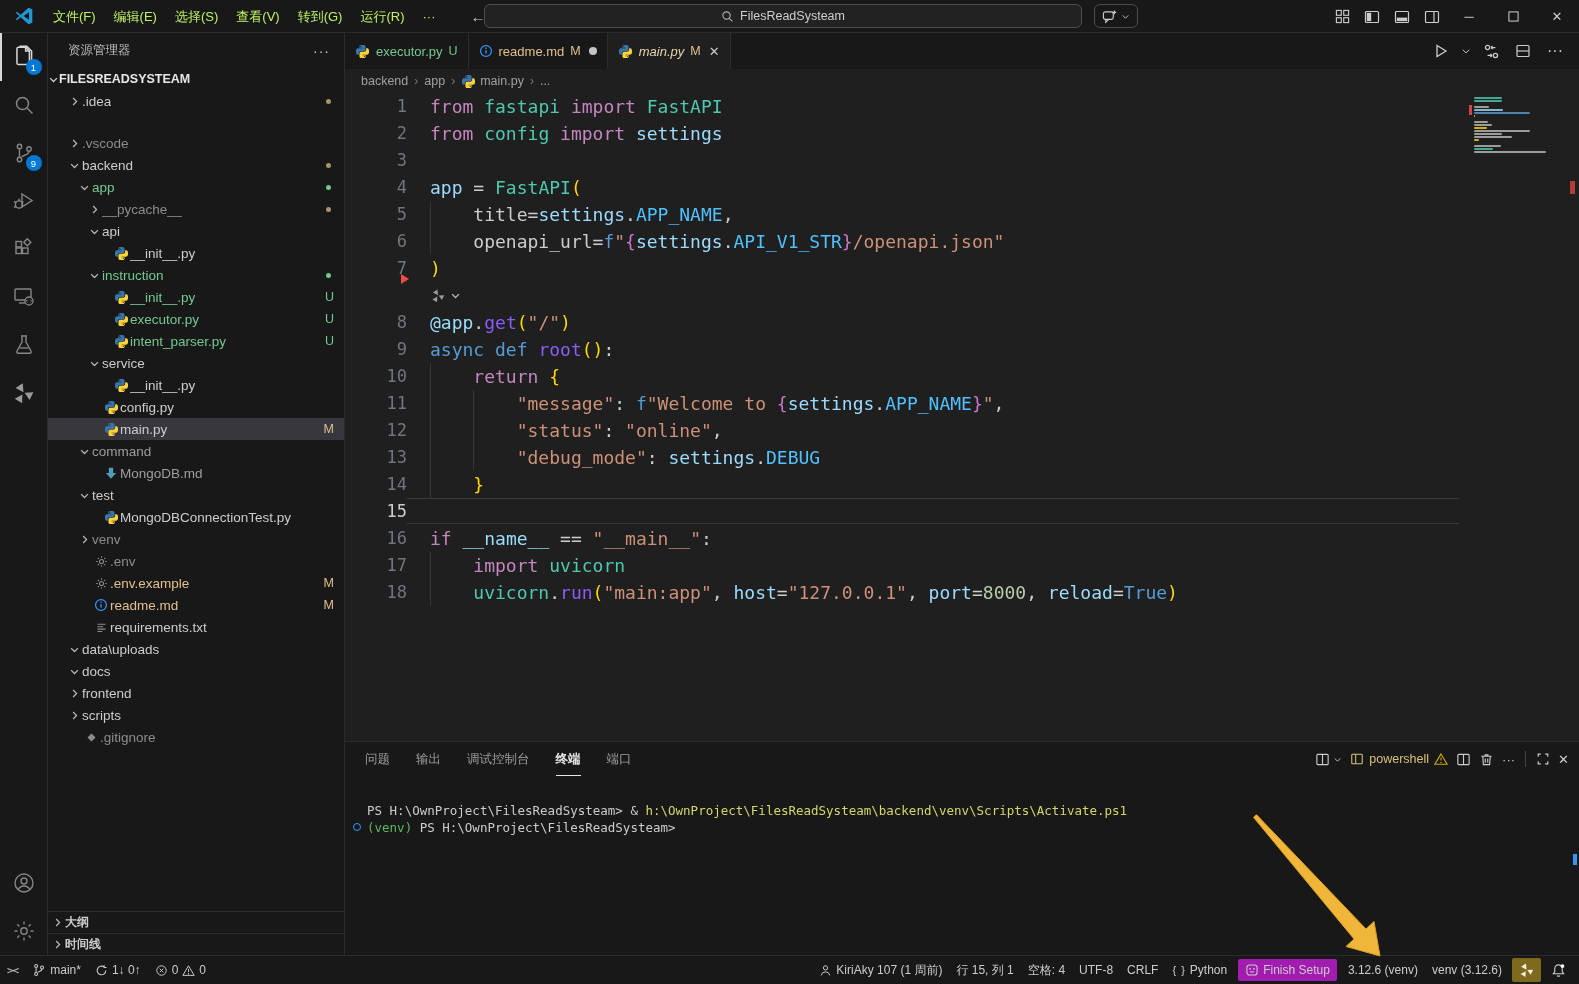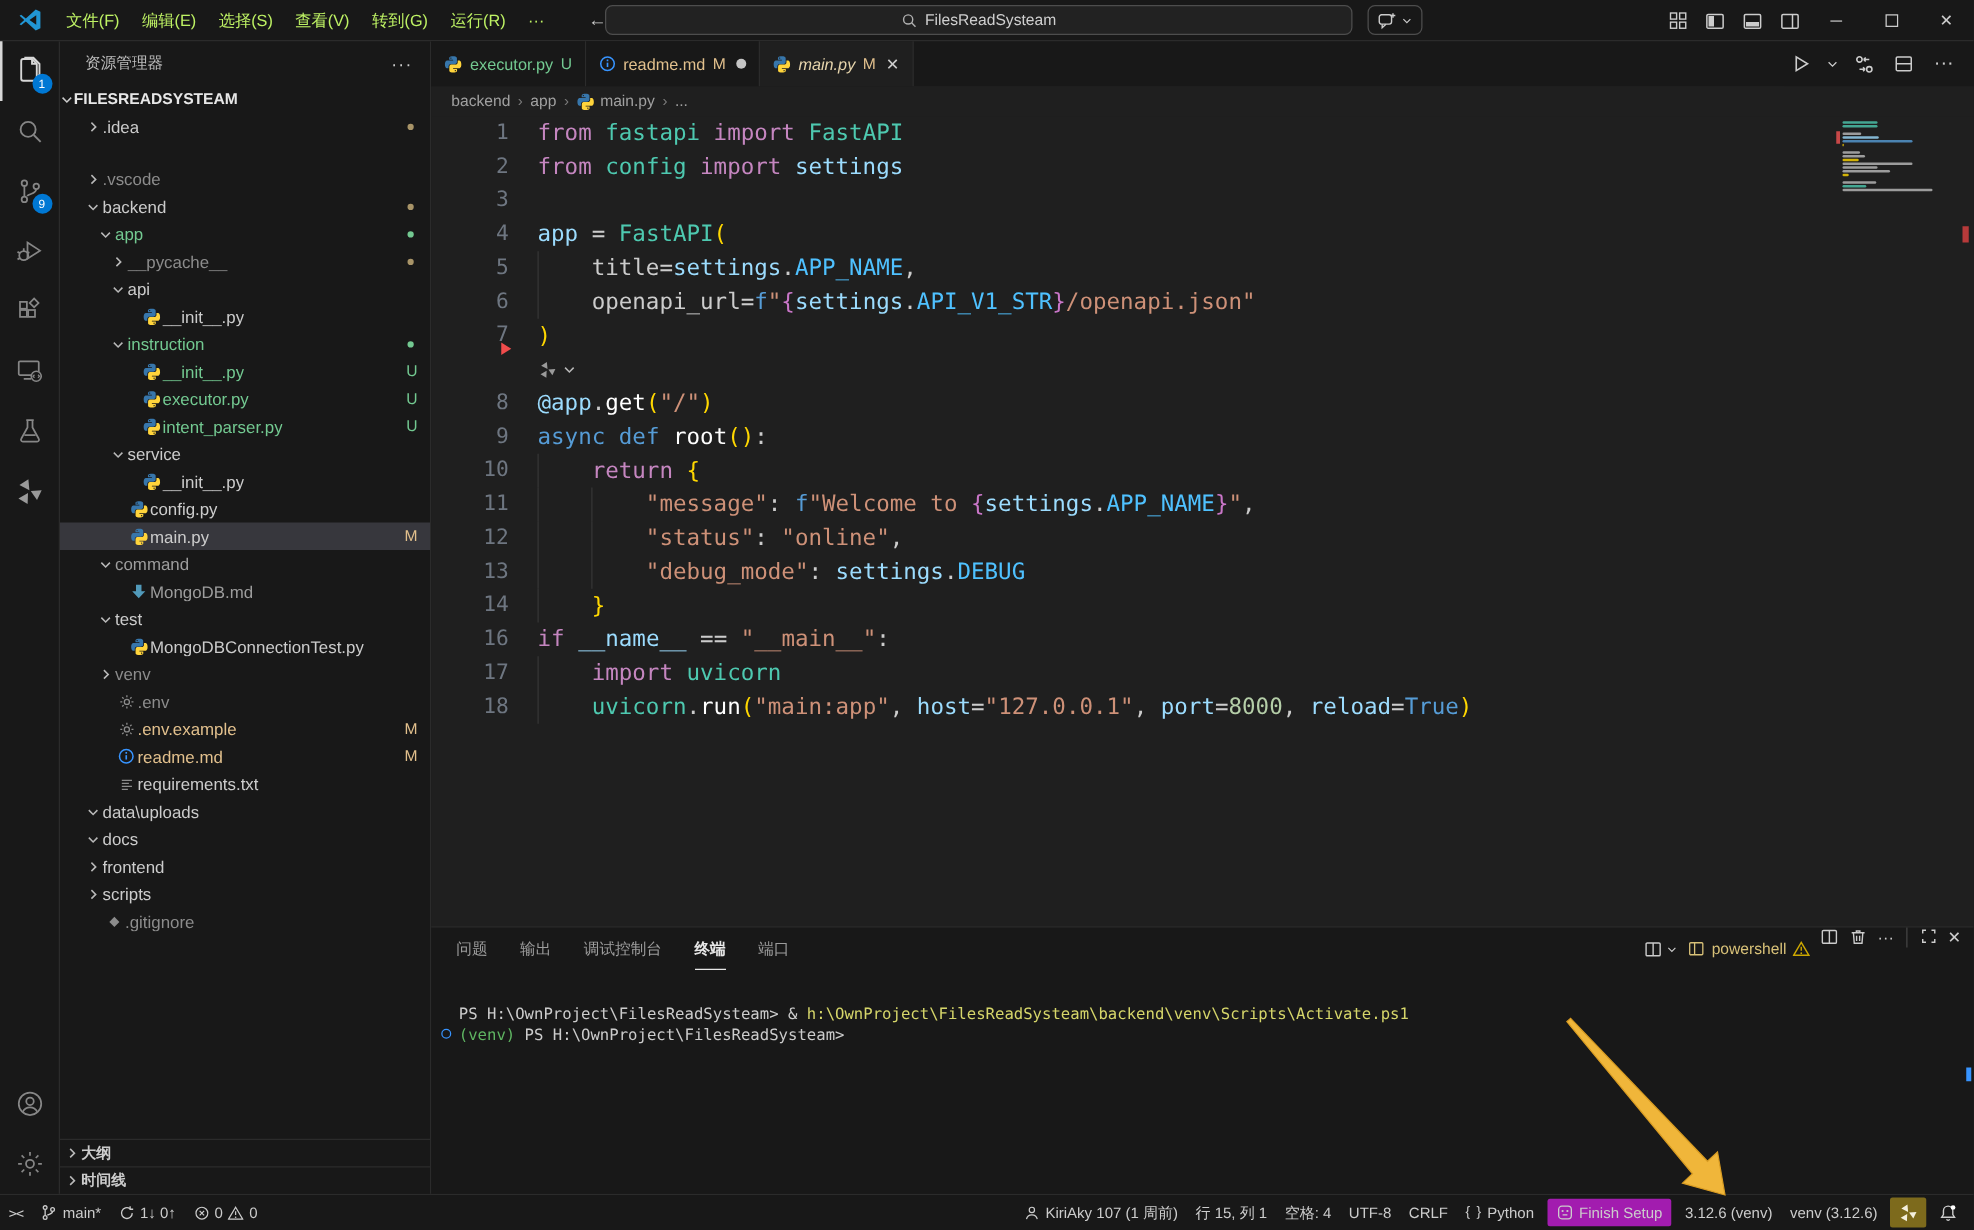--- a/index.html
+++ b/index.html
@@ -83,39 +83,39 @@
   .code-area { height:648px; position:relative; background:#1f1f1f; overflow:hidden;
     font-family:"DejaVu Sans Mono", monospace; font-size:18px; }
   .crow { height:27px; display:flex; position:relative; white-space:pre; }
   .crow .ln { width:62px; text-align:right; color:#6e7681; flex:none; line-height:27px; font-size:17px; }
   .crow.cur .ln { color:#cccccc; }
   .crow .ctext { padding-left:23px; line-height:27px; position:relative; }
   .cur-border { position:absolute; left:62px; right:120px; top:0; height:26px;
     border-top:1px solid #3a3a3a; border-bottom:1px solid #3a3a3a; pointer-events:none; }
   .guide { position:absolute; top:0; bottom:0; width:1px; background:#363636; }
   .tk-kw{color:#C586C0}.tk-kw2{color:#569CD6}.tk-cls{color:#4EC9B0}.tk-var{color:#9CDCFE}
-  .tk-const{color:#4FC1FF}.tk-fn{color:#ffffff}.tk-str{color:#CE9178}.tk-num{color:#B5CEA8}
+  .tk-const{color:#4FC1FF}.tk-fn{color:#8b5cf6}.tk-str{color:#CE9178}.tk-num{color:#B5CEA8}
   .tk-b1{color:#FFD700}.tk-fb{color:#C976C8}.tk-txt{color:#cccccc}
   .widget-row { height:27px; display:flex; align-items:center; position:relative; }
   .red-tri { position:absolute; left:56px; top:-8px; width:0; height:0;
     border-left:8px solid #f14c4c; border-top:5px solid transparent; border-bottom:5px solid transparent; }
   .ai-chip { margin-left:85px; display:flex; align-items:center; gap:4px; color:#9a9a9a; }
   .minimap { position:absolute; top:4px; right:30px; width:75px; }
   .minimap .mbar { height:2px; margin-bottom:1px; border-radius:1px; opacity:.8; }
   .mm-redtick { position:absolute; top:12px; right:107px; width:3px; height:10px; background:#c74848; }
   .ov-redtick { position:absolute; top:88px; right:4px; width:5px; height:13px; background:#b73a3a; }
 
   
   .panel { height:214px; border-top:1px solid #2b2b2b; background:#181818; position:relative; }
   .panel-tabs { height:34px; display:flex; align-items:center; padding-left:20px; gap:26px;
     font-size:12.5px; color:#9d9d9d; }
   .ptab { height:34px; display:flex; align-items:center; cursor:default; }
   .ptab.active { color:#e7e7e7; box-shadow:inset 0 -1px 0 #e7e7e7; font-weight:bold; }
   .panel-actions { position:absolute; right:10px; top:0; height:34px; display:flex;
-    gap:8px; color:#cccccc; font-size:13px; }
+    align-items:center; gap:8px; color:#cccccc; font-size:13px; }
   .pa-shell { display:flex; align-items:center; gap:5px; color:#d8c178; font-size:12.5px; }
   .pa-div { width:1px; height:16px; background:#444; margin:0 2px; }
   .term { padding:26px 0 0 22px; font-family:"DejaVu Sans Mono", monospace; font-size:12.5px;
     line-height:17px; color:#cccccc; }
   .tline { position:relative; white-space:pre; }
   .tdeco { position:absolute; left:-14px; top:4px; width:8px; height:8px; border:1.5px solid #3794ff;
     border-radius:5px; }
   .tk-tfg{color:#cccccc}.tk-tyel{color:#d6d66a}.tk-tgrn{color:#5fb562}
   .panel-bluetick { position:absolute; right:2px; top:112px; width:4px; height:11px; background:#3794ff; }
 
@@ -815,20 +815,21 @@
             </span>
           </span>
         </div>
         <div class="crow"><span class="ln">8</span><span class="ctext"><span class="tk-var">@app</span><span class="tk-txt">.</span><span class="tk-fn">get</span><span class="tk-b1">(</span><span class="tk-str">"/"</span><span class="tk-b1">)</span></span></div>
         <div class="crow"><span class="ln">9</span><span class="ctext"><span class="tk-kw2">async</span><span class="tk-txt"> </span><span class="tk-kw2">def</span><span class="tk-txt"> </span><span class="tk-fn">root</span><span class="tk-b1">()</span><span class="tk-txt">:</span></span></div>
         <div class="crow"><span class="ln">10</span><span class="ctext"><span class="guide" style="left: 23px;"></span><span class="tk-kw">    return</span><span class="tk-b1"> {</span></span></div>
         <div class="crow"><span class="ln">11</span><span class="ctext"><span class="guide" style="left: 23px;"></span><span class="guide" style="left: 66.32px;"></span><span class="tk-str">        "message"</span><span class="tk-txt">: </span><span class="tk-kw2">f</span><span class="tk-str">"Welcome to </span><span class="tk-fb">{</span><span class="tk-var">settings</span><span class="tk-txt">.</span><span class="tk-const">APP_NAME</span><span class="tk-fb">}</span><span class="tk-str">"</span><span class="tk-txt">,</span></span></div>
         <div class="crow"><span class="ln">12</span><span class="ctext"><span class="guide" style="left: 23px;"></span><span class="guide" style="left: 66.32px;"></span><span class="tk-str">        "status"</span><span class="tk-txt">: </span><span class="tk-str">"online"</span><span class="tk-txt">,</span></span></div>
         <div class="crow"><span class="ln">13</span><span class="ctext"><span class="guide" style="left: 23px;"></span><span class="guide" style="left: 66.32px;"></span><span class="tk-str">        "debug_mode"</span><span class="tk-txt">: </span><span class="tk-var">settings</span><span class="tk-txt">.</span><span class="tk-const">DEBUG</span></span></div>
         <div class="crow"><span class="ln">14</span><span class="ctext"><span class="guide" style="left: 23px;"></span><span class="tk-b1">    }</span></span></div>
+        <div class="crow cur"><span class="ln">15</span><span class="ctext"></span><span class="cur-border"></span></div>
         <div class="crow"><span class="ln">16</span><span class="ctext"><span class="tk-kw">if</span><span class="tk-txt"> </span><span class="tk-var">__name__</span><span class="tk-txt"> == </span><span class="tk-str">"__main__"</span><span class="tk-txt">:</span></span></div>
         <div class="crow"><span class="ln">17</span><span class="ctext"><span class="guide" style="left: 23px;"></span><span class="tk-kw">    import</span><span class="tk-cls"> uvicorn</span></span></div>
         <div class="crow"><span class="ln">18</span><span class="ctext"><span class="guide" style="left: 23px;"></span><span class="tk-cls">    uvicorn</span><span class="tk-txt">.</span><span class="tk-fn">run</span><span class="tk-b1">(</span><span class="tk-str">"main:app"</span><span class="tk-txt">, </span><span class="tk-var">host</span><span class="tk-txt">=</span><span class="tk-str">"127.0.0.1"</span><span class="tk-txt">, </span><span class="tk-var">port</span><span class="tk-txt">=</span><span class="tk-num">8000</span><span class="tk-txt">, </span><span class="tk-var">reload</span><span class="tk-txt">=</span><span class="tk-kw2">True</span><span class="tk-b1">)</span></span></div>
       </div>
 
     <div class="panel">
       <div class="panel-tabs" id="paneltabs">
           <div class="ptab">问题</div>
           <div class="ptab">输出</div>
           <div class="ptab">调试控制台</div>

